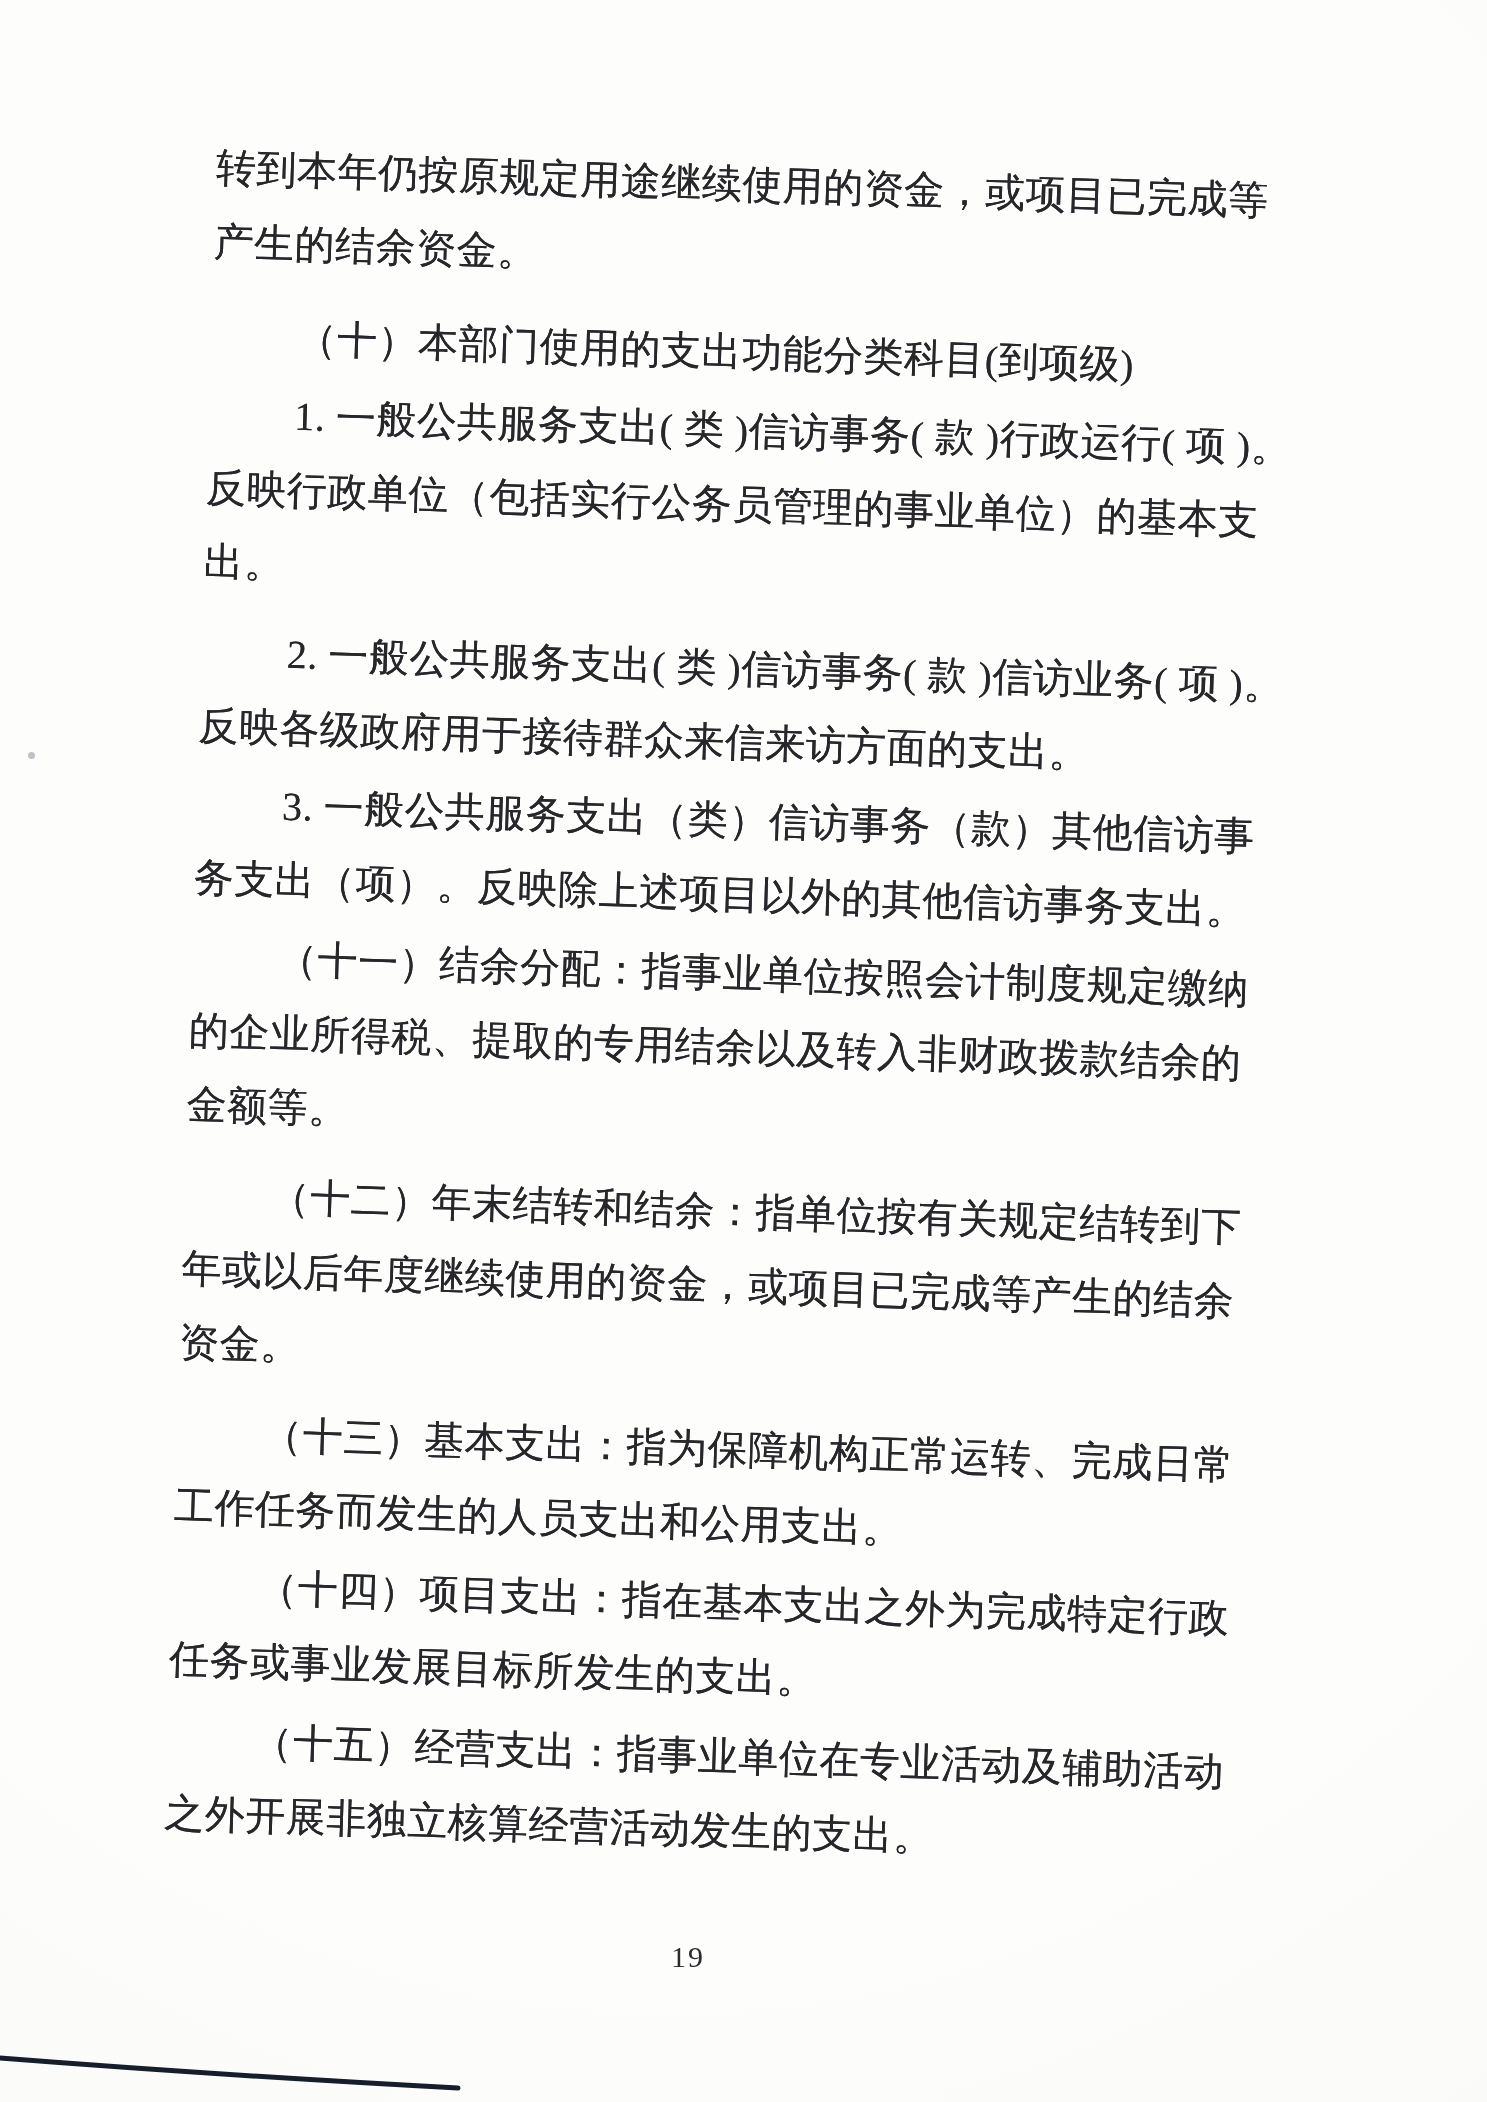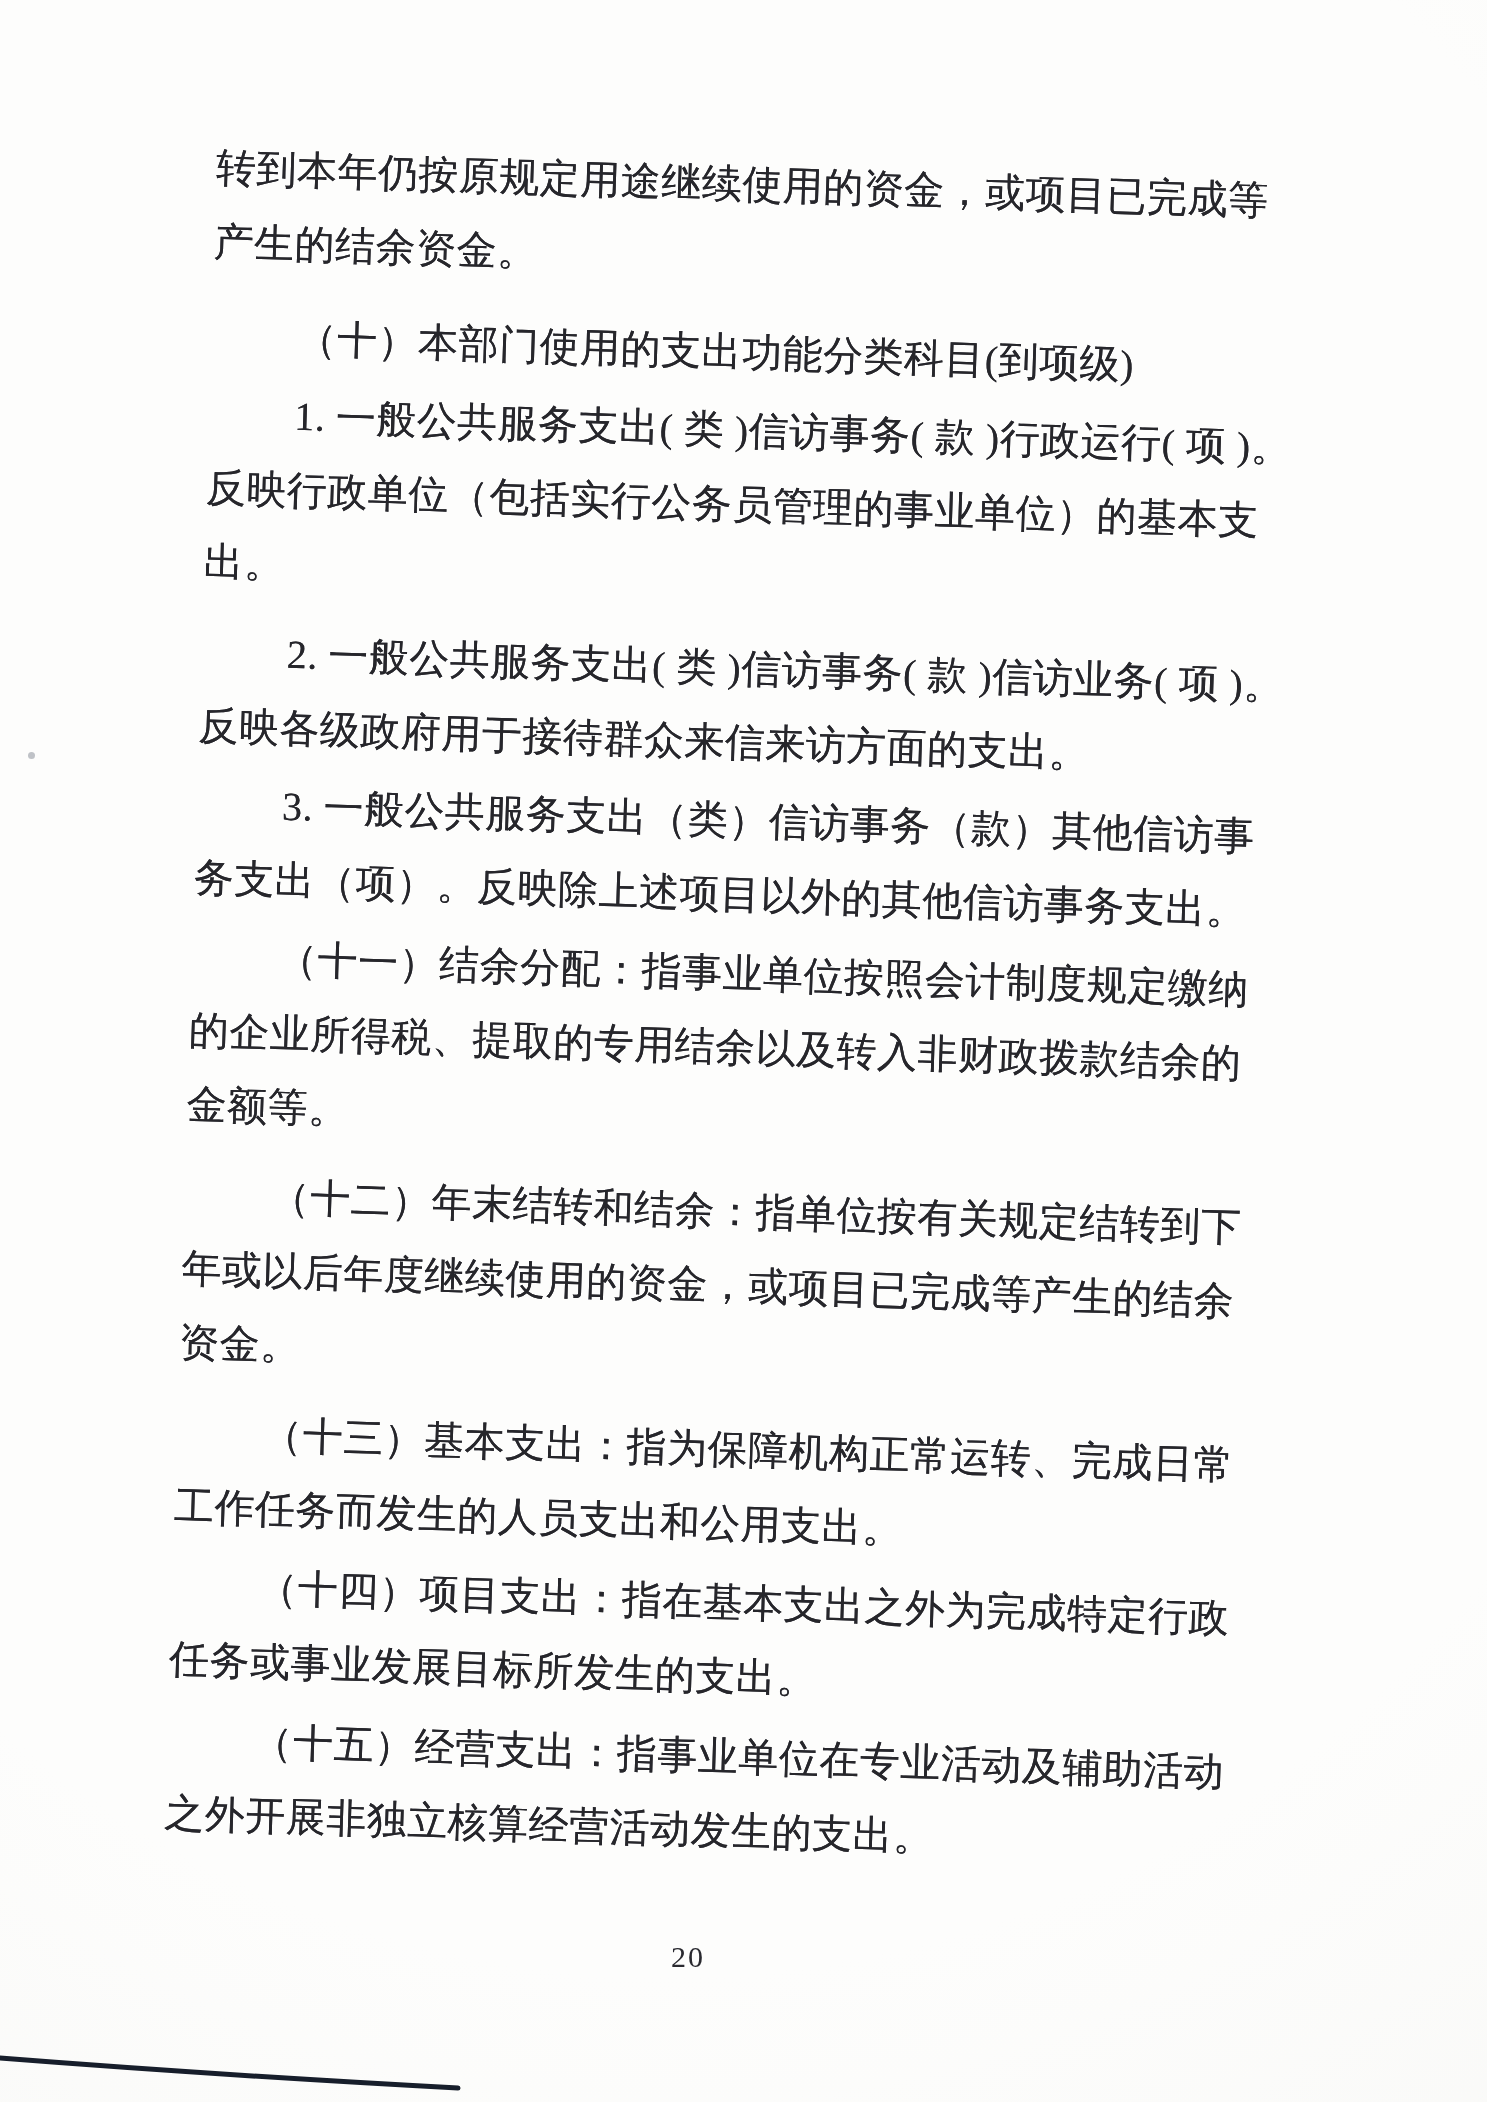--- a/index.html
+++ b/index.html
@@ -126,21 +126,21 @@
       <span class="line">任务或事业发展目标所发生的支出。</span>
     </p>
 
     <p class="para g6">
       <span class="line indent">（十五）经营支出：指事业单位在专业活动及辅助活动</span>
       <span class="line">之外开展非独立核算经营活动发生的支出。</span>
     </p>
 
   </div>
 
-  <div class="page-number">20</div>
+  <div class="page-number">19</div>
 
   <div class="margin-dot"></div>
 
   <svg class="scan-line-svg" viewBox="0 0 1487 60" xmlns="http://www.w3.org/2000/svg">
     <path d="M 0 16 C 140 27 310 38 458 46" stroke="#171e2b" stroke-width="5" fill="none" stroke-linecap="round"></path>
   </svg>
 
 </div>
 
 </body></html>

